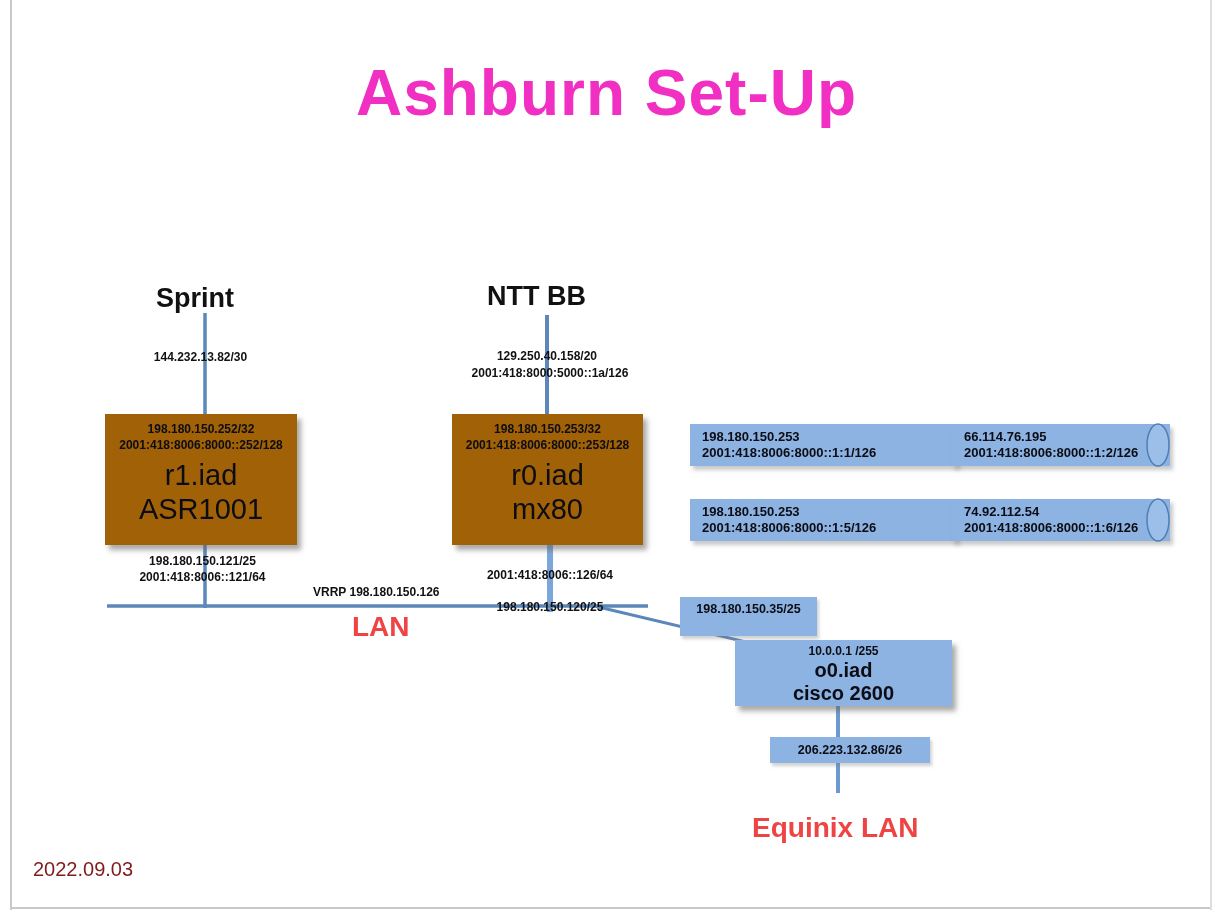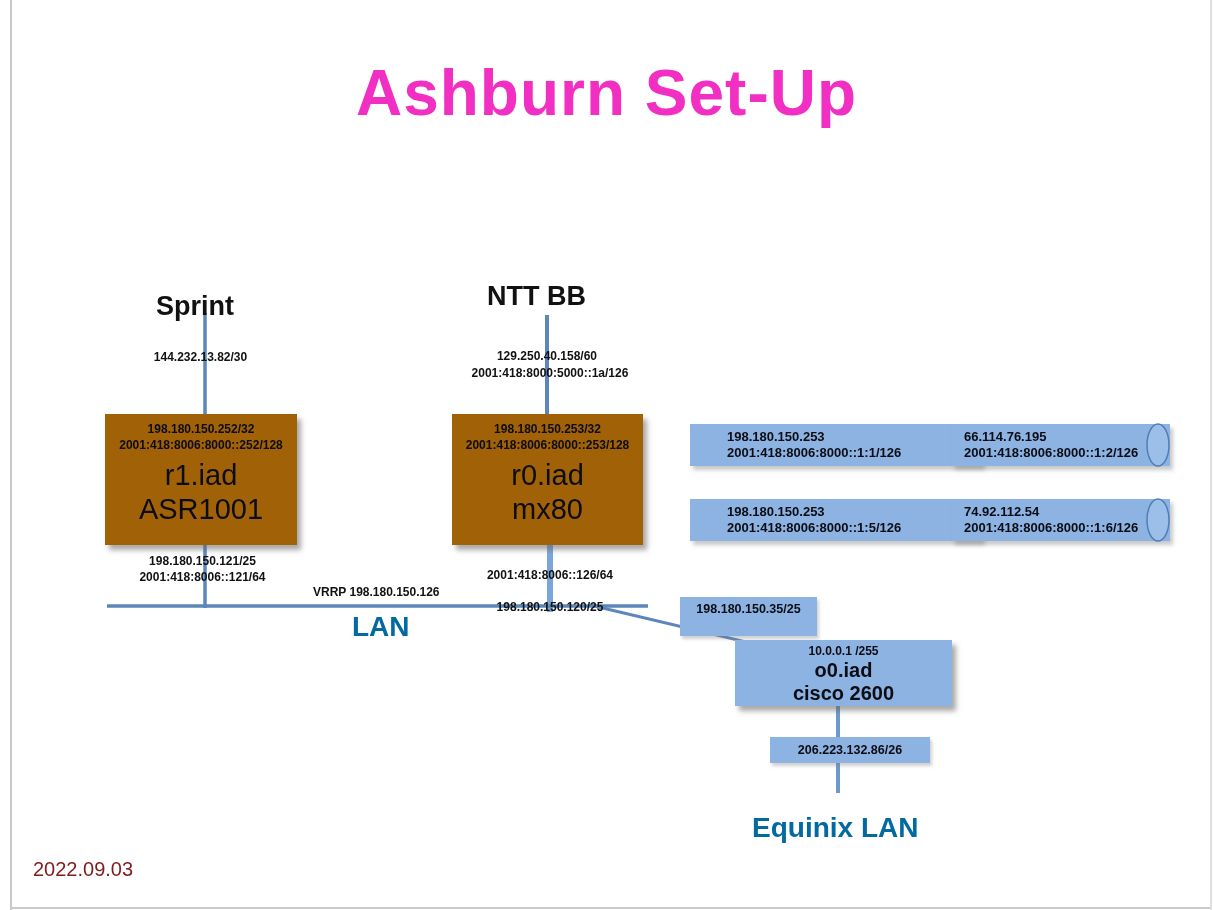--- a/index.html
+++ b/index.html
@@ -40,30 +40,30 @@
   .router-box .pad{padding-top:7px;}
 
   .tunnel{position:absolute;width:490px;height:44px;}
   .tunnel .tbox{
     position:absolute;top:0;height:42px;background:#8db3e2;
     box-shadow:3px 4px 4px rgba(120,120,120,0.4);
     color:#0c0c14;
   }
   .tunnel .tbox .tl{font-size:13px;font-weight:bold;line-height:16px;padding-left:12px;white-space:nowrap;}
   .tunnel .tbox .pad{padding-top:5px;}
-  .tunnel .left-seg{left:0;width:267px;padding-left:25px;}
+  .tunnel .left-seg{left:0;width:267px;}
   .tunnel .right-seg{left:249px;width:218px;margin-left:13px;}
   .tunnel svg{position:absolute;left:455px;top:-2px;}
 
   .blue-label{
     position:absolute;background:#8db3e2;color:#0c0c14;
     font-size:12.5px;font-weight:bold;text-align:center;
     box-shadow:2px 3px 3px rgba(120,120,120,0.35);
   }
-  .lan-text{position:absolute;font-size:28px;color:#0369a1;font-weight:600;}
+  .lan-text{position:absolute;font-size:28px;color:#ef4444;font-weight:600;}
   .oob-box{
     position:absolute;left:735px;top:640px;width:217px;height:66px;
     background:#8db3e2;box-shadow:4px 5px 5px rgba(100,100,100,0.55);
     text-align:center;color:#0c0c14;
   }
   .oob-box .mgmt{font-size:12px;font-weight:bold;line-height:15px;padding-top:4px;}
   .oob-box .oname{font-size:20px;font-weight:600;line-height:23px;}
   .oob-box .omodel{font-size:20px;font-weight:600;line-height:23px;}
   .date{position:absolute;left:33px;top:858px;font-size:20px;color:#7f1d1d;}
 </style>
@@ -81,25 +81,25 @@
     <line x1="547" y1="315" x2="547" y2="418" stroke="#5b87ba" stroke-width="4"></line>
     <line x1="205" y1="543" x2="205" y2="608" stroke="#5b87ba" stroke-width="3.5"></line>
     <line x1="550" y1="538" x2="550" y2="612" stroke="#7ba6da" stroke-width="6"></line>
     <line x1="107" y1="606" x2="648" y2="606" stroke="#5b87ba" stroke-width="3.5"></line>
     <line x1="590" y1="605" x2="852" y2="667" stroke="#5b87ba" stroke-width="3"></line>
     <line x1="838" y1="705" x2="838" y2="793" stroke="#6d9ace" stroke-width="4"></line>
   </svg>
 
   <div class="title">Ashburn Set-Up</div>
 
-  <div class="provider" style="left:156px;top:283px;margin-top:8px;">Sprint</div>
+  <div class="provider" style="left:156px;top:283px;">Sprint</div>
   <div class="provider" style="left:487px;top:281px;">NTT BB</div>
 
   <div class="small-ip" style="left:118px;top:349px;width:165px;">144.232.13.82/30</div>
-  <div class="small-ip" style="left:462px;top:348px;width:170px;">129.250.40.158/60</div>
+  <div class="small-ip" style="left:462px;top:348px;width:170px;">129.250.40.158/20</div>
   <div class="small-ip" style="left:450px;top:365px;width:200px;">2001:418:8000:5000::1a/126</div>
 
   <div class="router-box" style="left:105px;top:414px;">
     <div class="pad"></div>
     <div class="ipline">198.180.150.252/32</div>
     <div class="ipline">2001:418:8006:8000::252/128</div>
     <div class="rname">r1.iad</div>
     <div class="rmodel">ASR1001</div>
   </div>
 

